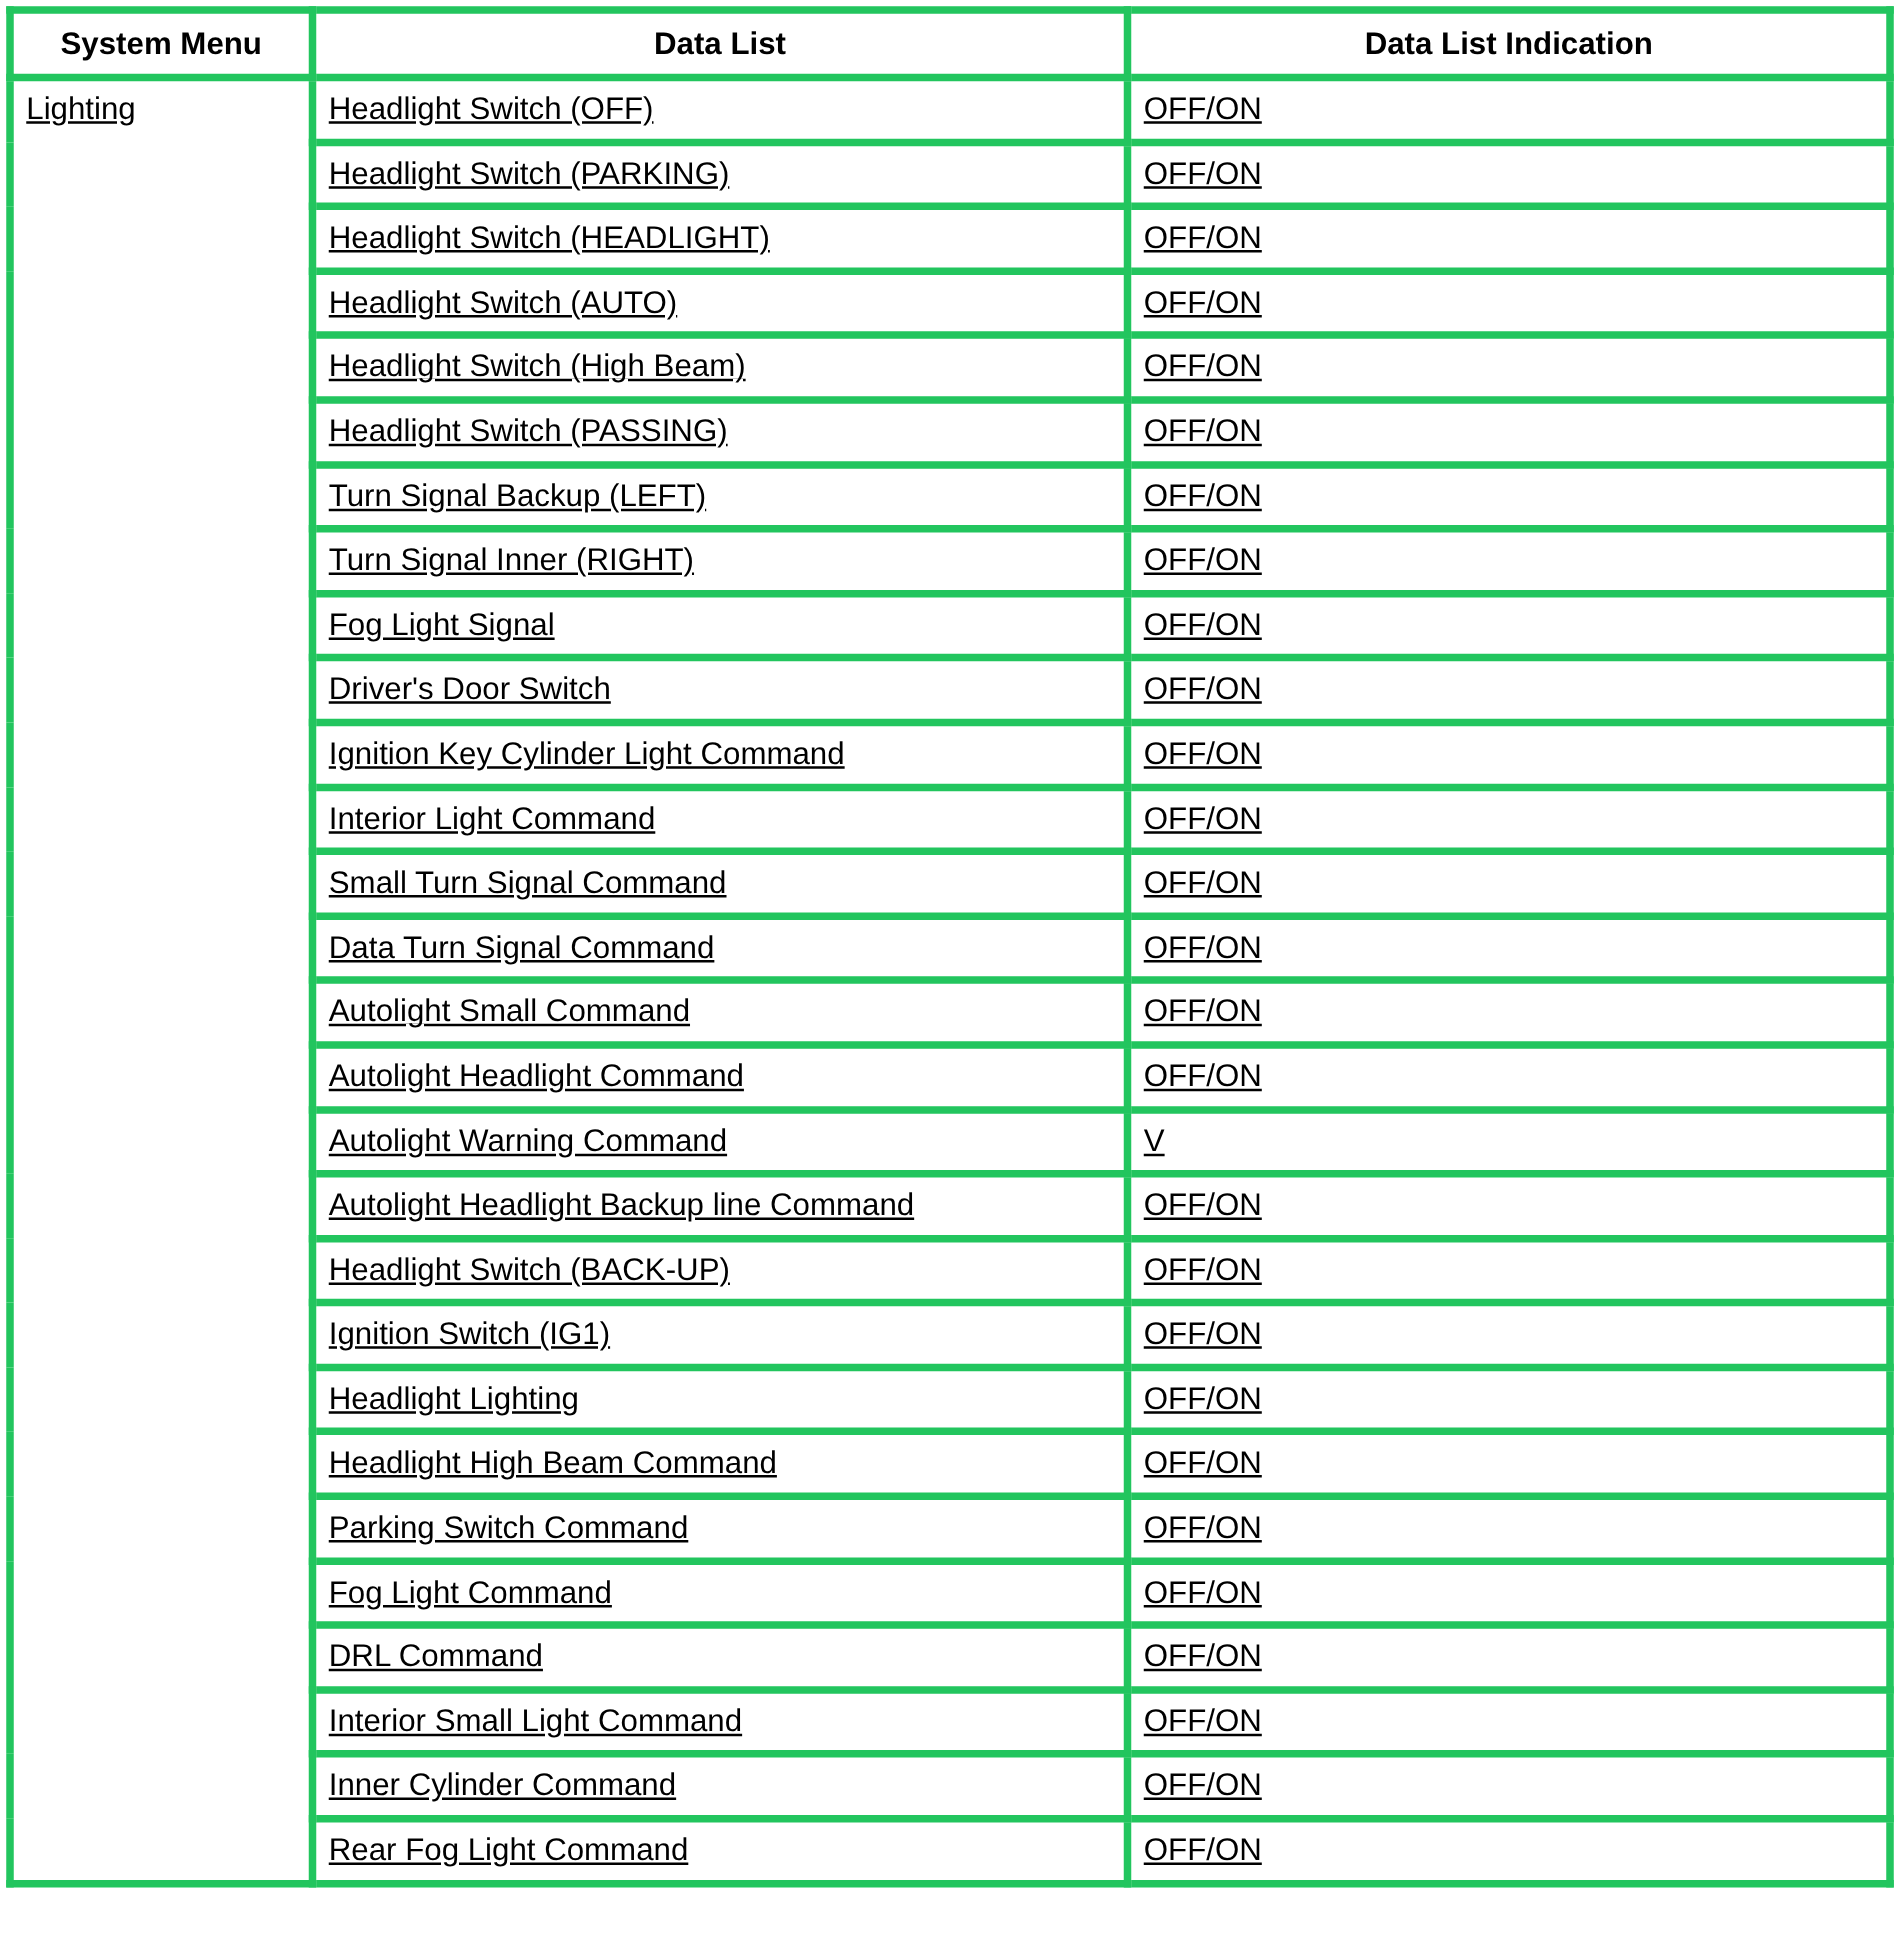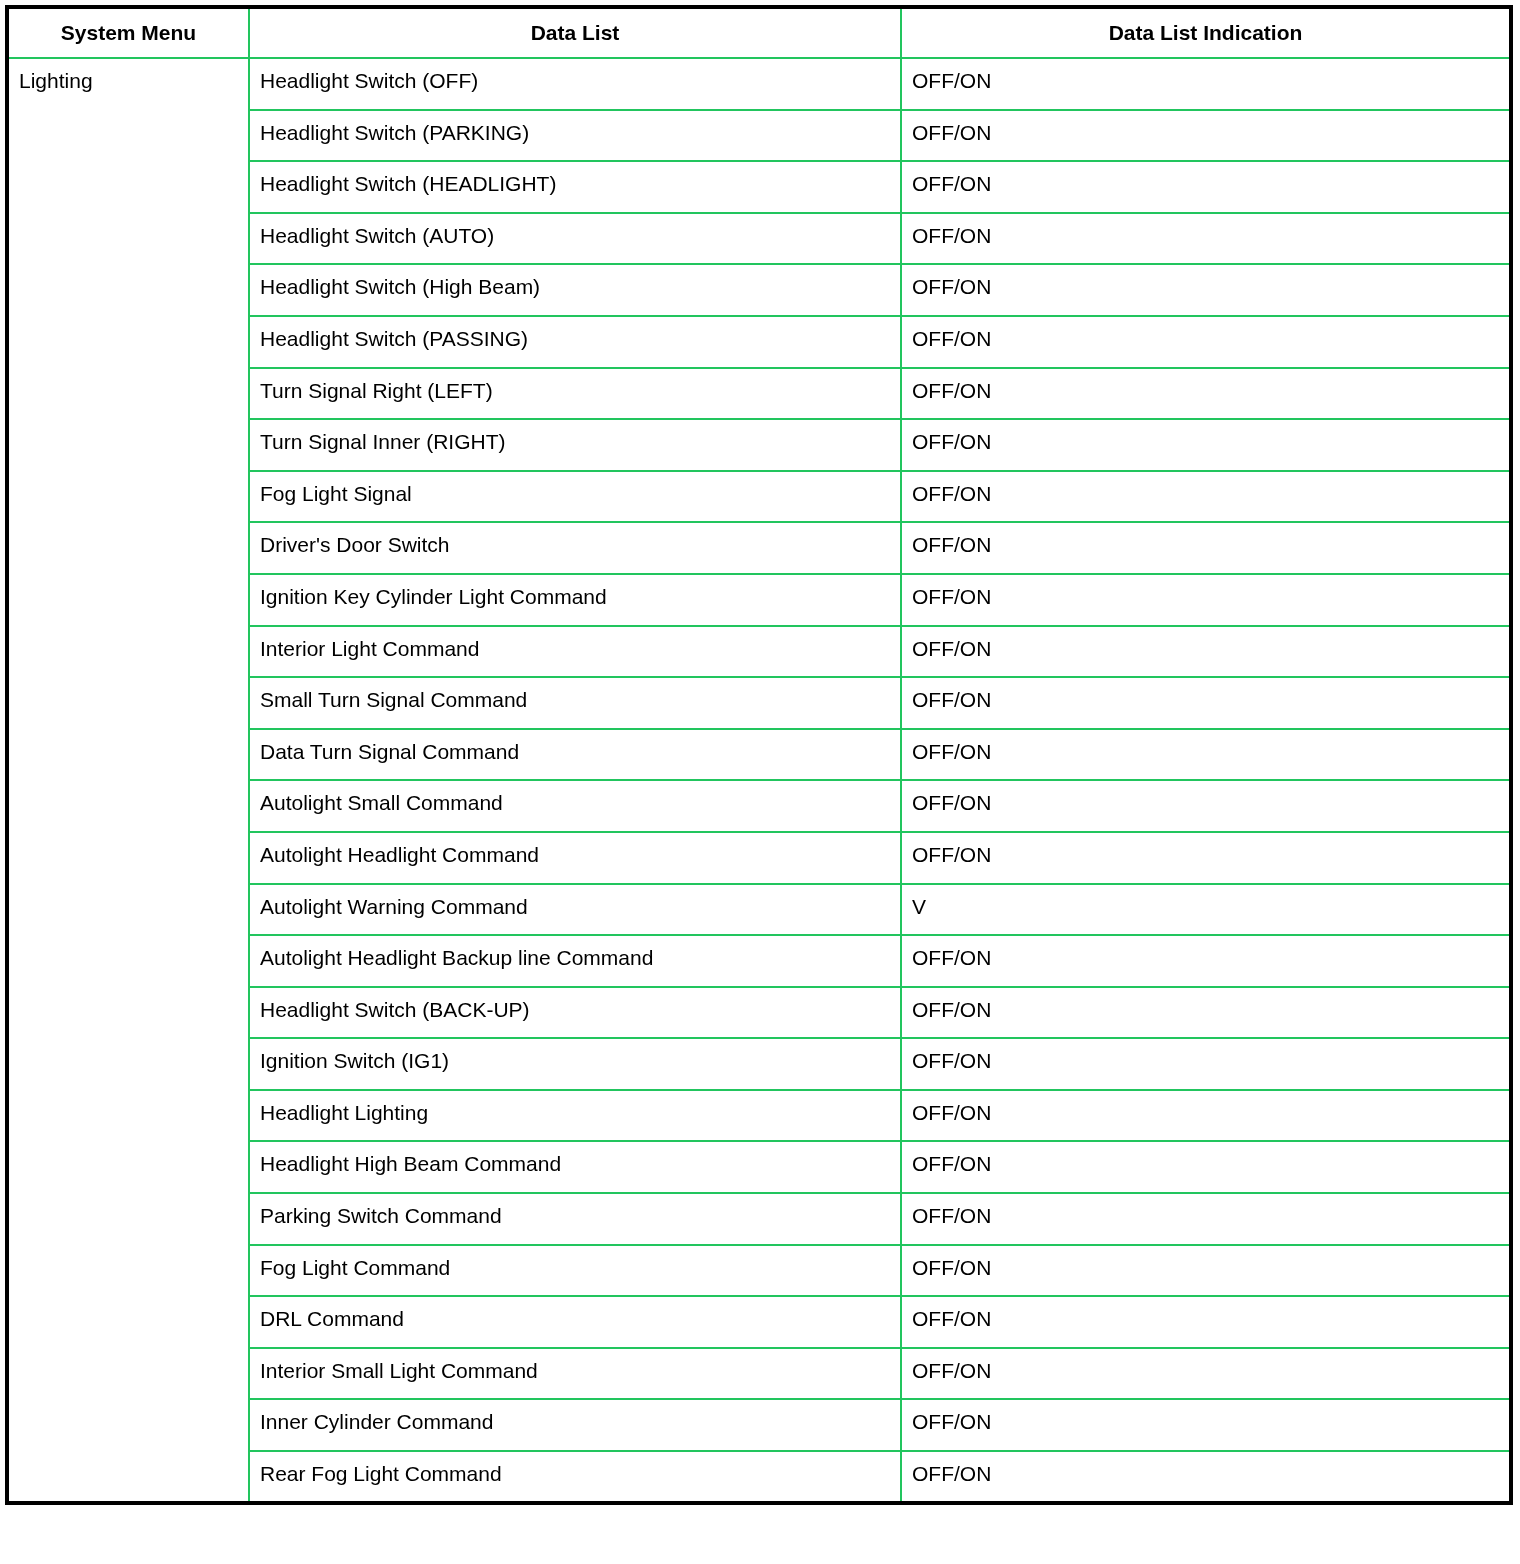--- a/index.html
+++ b/index.html
@@ -6,23 +6,23 @@
   body { width: 1520px; height: 1564px; position: relative; font-family: "Liberation Sans", sans-serif; color: #000; }
   table {
     position: absolute; left: 5px; top: 5px;
     width: 1504px; border-collapse: collapse;
     border: 4px solid #000;
     table-layout: fixed;
   }
   col.c1 { width: 242px; }
   col.c2 { width: 652px; }
   col.c3 { width: 610px; }
-  th, td { border: 2px solid #22c55e; font-size: 21px; vertical-align: top; }
+  th, td { border: 6px solid #22c55e; font-size: 25px; vertical-align: top; }
   th { height: 48px; font-weight: bold; text-align: center; vertical-align: middle; padding: 0 8px; }
-  td { height: 51.6px; padding: 10px 14px 0 10px; box-sizing: border-box; line-height: 24px; }
+  td { height: 51.6px; padding: 10px 14px 0 10px; box-sizing: border-box; line-height: 24px; text-decoration: underline; }
   td.menu { padding-left: 10px; }
 </style>
 </head>
 <body>
 
 <table>
   <colgroup>
       <col class="c1">
       <col class="c2">
       <col class="c3">
@@ -54,21 +54,21 @@
       </tr>
       <tr>
         <td>Headlight Switch (High Beam)</td>
         <td>OFF/ON</td>
       </tr>
       <tr>
         <td>Headlight Switch (PASSING)</td>
         <td>OFF/ON</td>
       </tr>
       <tr>
-        <td>Turn Signal Right (LEFT)</td>
+        <td>Turn Signal Backup (LEFT)</td>
         <td>OFF/ON</td>
       </tr>
       <tr>
         <td>Turn Signal Inner (RIGHT)</td>
         <td>OFF/ON</td>
       </tr>
       <tr>
         <td>Fog Light Signal</td>
         <td>OFF/ON</td>
       </tr>

